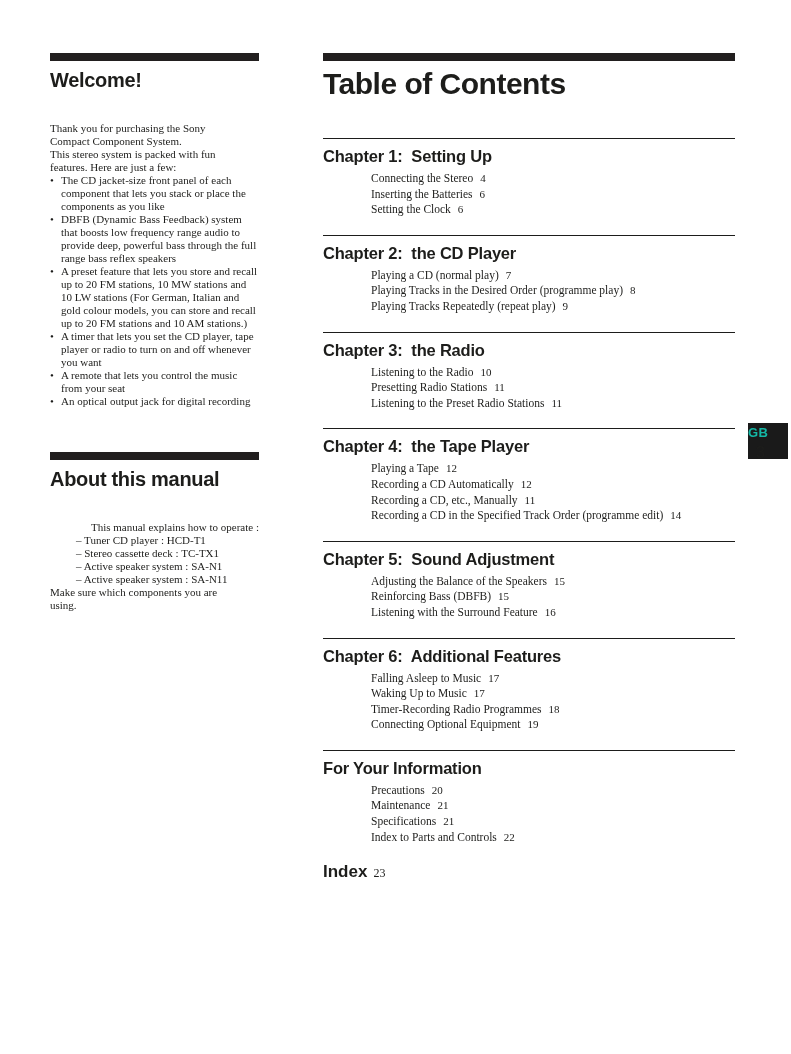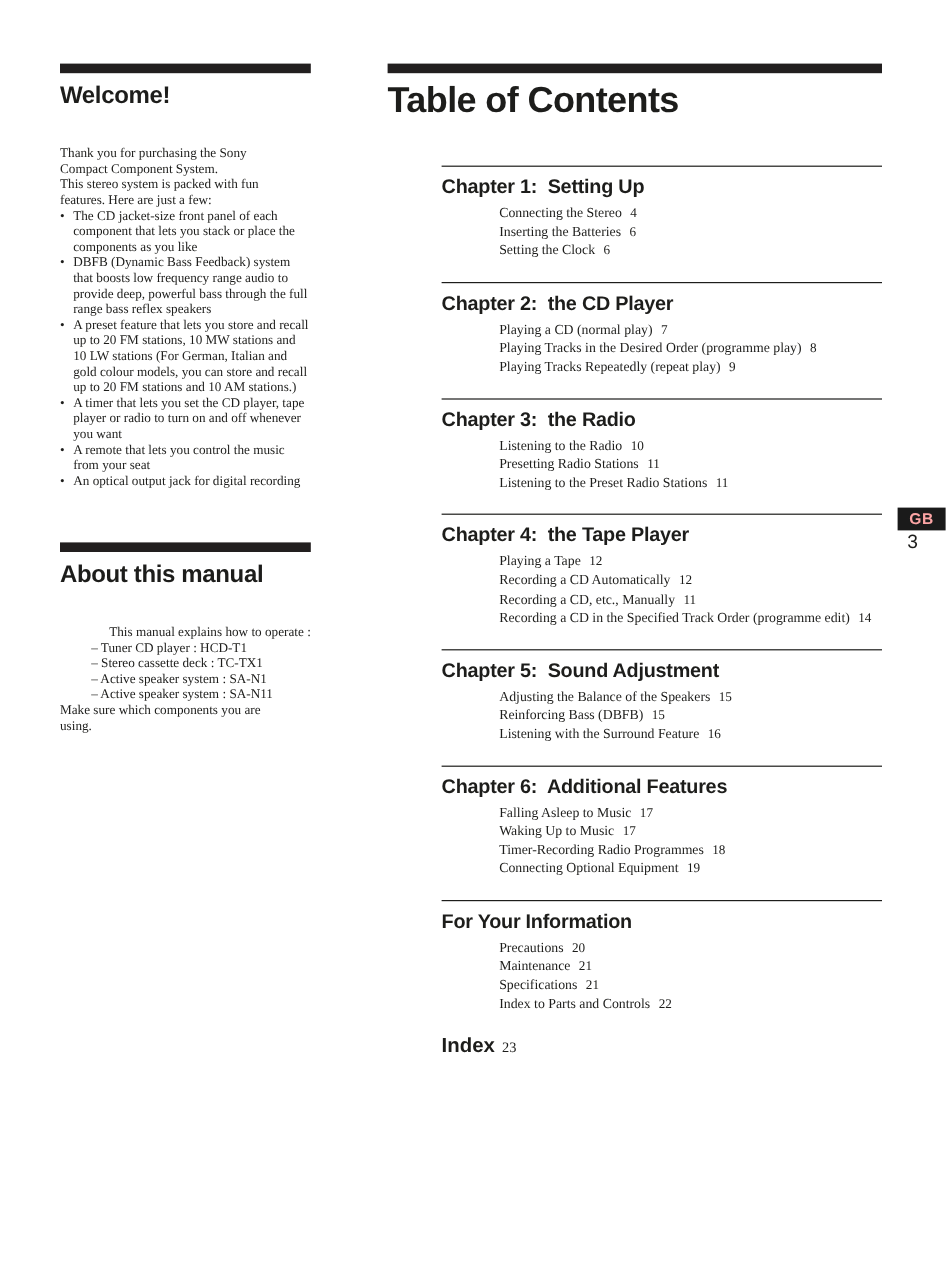--- a/index.html
+++ b/index.html
@@ -55,21 +55,21 @@
     width: 412px;
   }
   .toc-title {
     font-family: "Liberation Sans", sans-serif;
     font-weight: bold;
     font-size: 30px;
     letter-spacing: -0.5px;
     margin: 6px 0 0 0;
     line-height: 34px;
   }
-  .toc-sections { margin-top: 37px; margin-left: 45px; }
+  .toc-sections { margin-top: 37px; }
   .toc-section {
     border-top: 1px solid #1d1d1b;
     padding-top: 7px;
     margin-bottom: 17px;
   }
   .toc-heading {
     font-family: "Liberation Sans", sans-serif;
     font-weight: bold;
     font-size: 16.5px;
     letter-spacing: -0.2px;
@@ -92,27 +92,27 @@
   .index-row .pg {
     font-family: "Liberation Serif", serif;
     font-weight: normal;
     font-size: 12px;
     margin-left: 6px;
   }
   
   .region-badge {
     position: absolute;
     top: 423px; right: 3px;
-    width: 40px; height: 19px;
+    width: 40px; height: 36px;
     background: #1a1a1a;
-    color: #fca5a5;
+    color: #14b8a6;
     font-family: "Liberation Sans", sans-serif;
     font-weight: bold;
     font-size: 13px;
-    text-align: center;
+    text-align: left;
     line-height: 19px;
     letter-spacing: 0.5px;
   }
   .page-number {
     position: absolute;
     top: 444px; right: 26px;
     font-family: "Liberation Sans", sans-serif;
     font-size: 16px;
   }
 </style>

